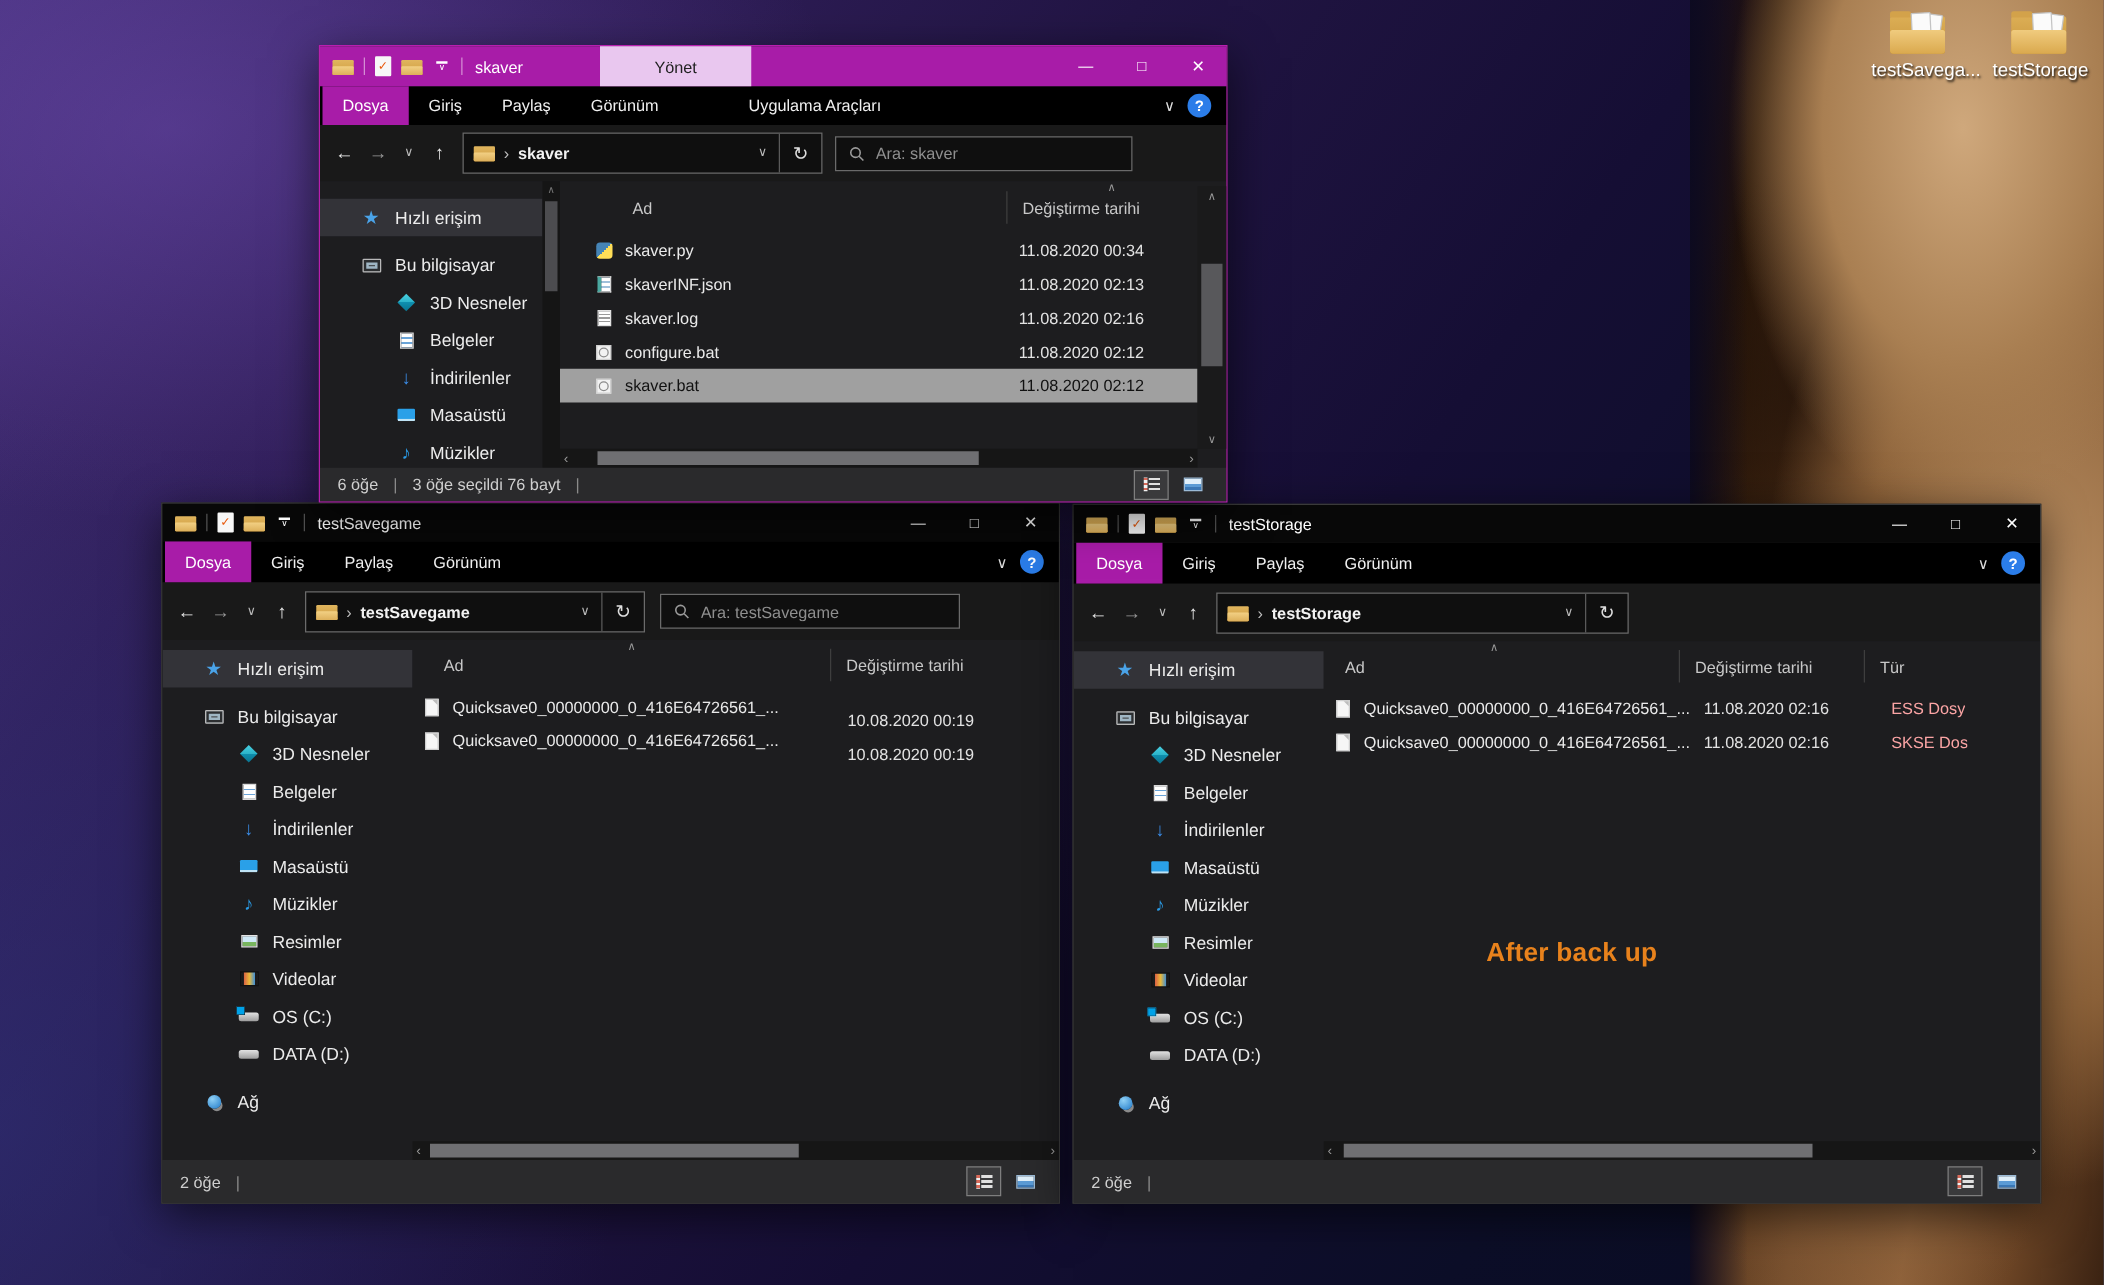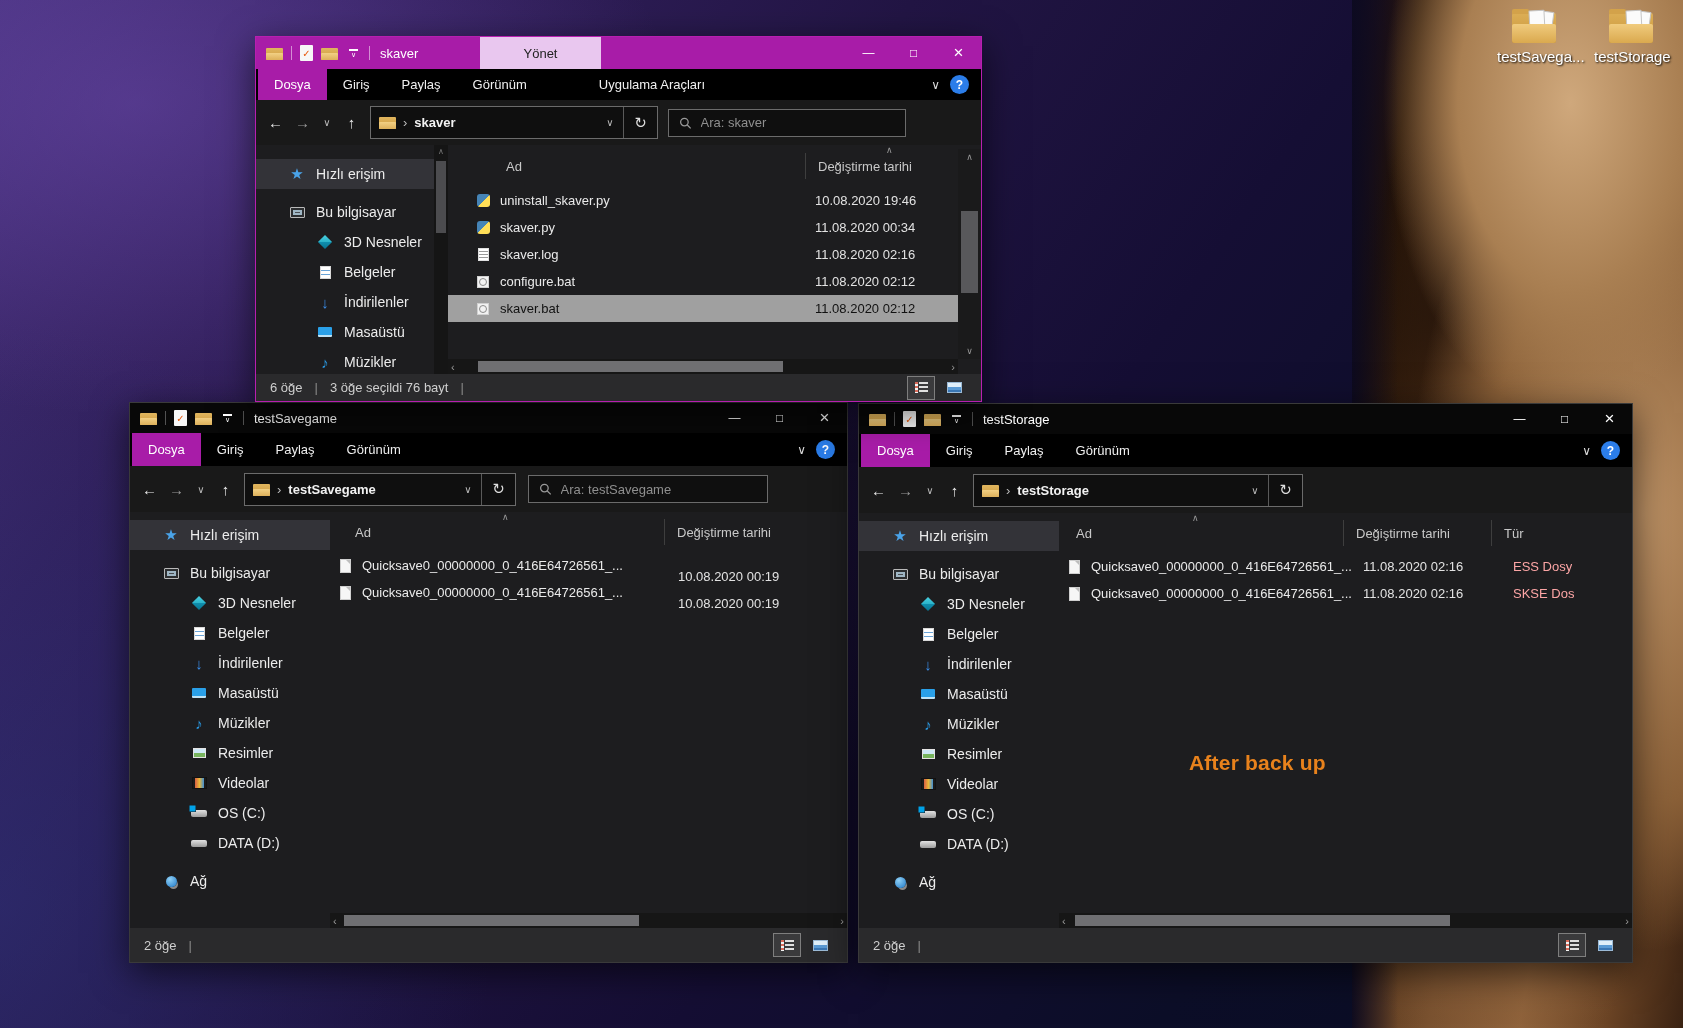--- a/index.html
+++ b/index.html
@@ -304,29 +304,29 @@
     <div class="list" style="margin-right:23px">
       <div class="lhead">
         <span class="hname">Ad</span>
         <span class="hdate">Değiştirme tarihi</span>
         <span class="caret">∧</span>
       </div>
       <div class="row">
           <span class="fic">
             <i class="fi-py"></i>
           </span>
-          <span class="fname">uninstall_skaver.py</span>
-          <span class="fdate">10.08.2020 19:46</span>
-        </div>
-      <div class="row">
-          <span class="fic">
-            <i class="fi-py"></i>
-          </span>
           <span class="fname">skaver.py</span>
           <span class="fdate">11.08.2020 00:34</span>
+        </div>
+      <div class="row">
+          <span class="fic">
+            <i class="fi-note"></i>
+          </span>
+          <span class="fname">skaverINF.json</span>
+          <span class="fdate">11.08.2020 02:13</span>
         </div>
       <div class="row">
           <span class="fic">
             <i class="fi-txt"></i>
           </span>
           <span class="fname">skaver.log</span>
           <span class="fdate">11.08.2020 02:16</span>
         </div>
       <div class="row">
           <span class="fic">

